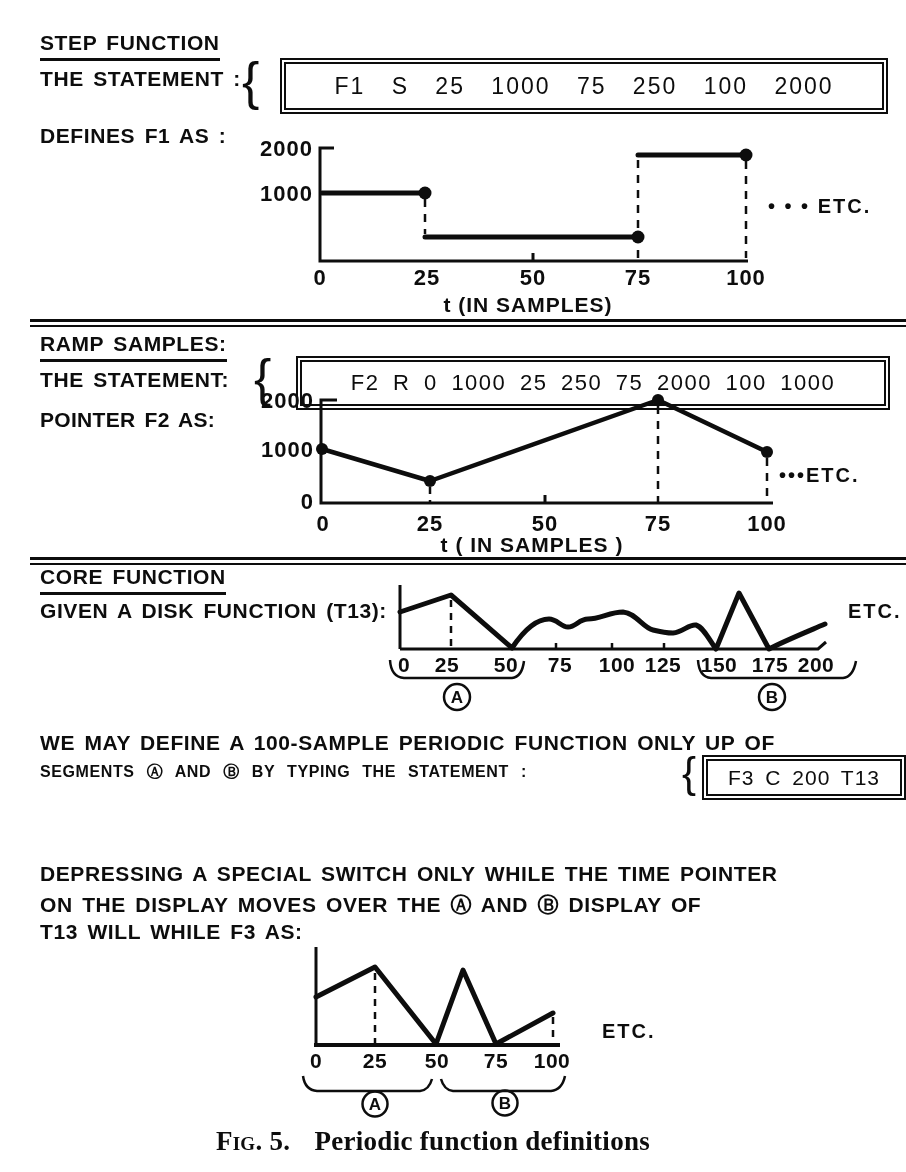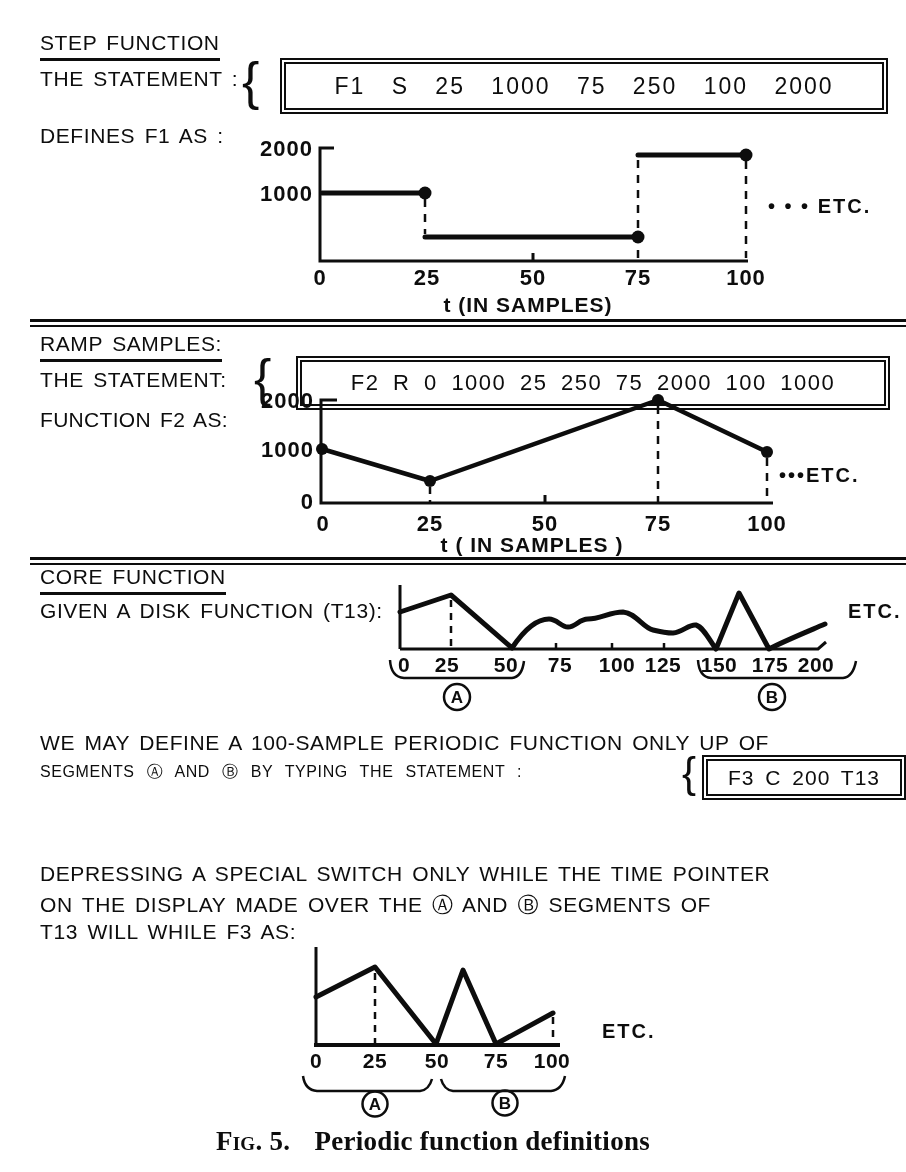--- a/index.html
+++ b/index.html
@@ -2,21 +2,21 @@
 <html><head>
 <meta charset="utf-8">
 <style>
   html,body{margin:0;padding:0}
   body{
     width:906px;height:1172px;position:relative;overflow:hidden;
     background:#ffffff;color:#0d0d0d;
     font-family:"Liberation Sans","DejaVu Sans",sans-serif;
   }
   .abs{position:absolute}
-  .hand{font-weight:400;font-size:21px;letter-spacing:.6px;word-spacing:3px;white-space:nowrap}
+  .hand{font-weight:700;font-size:21px;letter-spacing:.6px;word-spacing:3px;white-space:nowrap}
   .heading{border-bottom:3px solid #0d0d0d;padding-bottom:3px;display:inline-block}
   .stmt-box{
     border:6px double #0d0d0d;font-weight:400;white-space:nowrap;
     display:flex;align-items:center;justify-content:center;
   }
   .brace{font-weight:400;line-height:1}
   .sep{border-top:3px solid #0d0d0d;border-bottom:2px solid #0d0d0d;height:3px}
   svg{position:absolute;overflow:visible}
   svg text{font-family:"Liberation Sans","DejaVu Sans",sans-serif;font-weight:700;fill:#0d0d0d}
   .tick{font-size:22px;letter-spacing:1px}
@@ -72,21 +72,21 @@
 <div class="abs sep" style="left:30px;top:319px;width:876px"></div>
 
 <div class="abs" style="left:40px;top:332px">
   <span class="hand heading">RAMP SAMPLES:</span>
 </div>
 
 <div class="abs hand" style="left:40px;top:368px">THE STATEMENT:</div>
 <div class="abs brace" style="left:254px;top:352px;font-size:52px">{</div>
 <div class="abs stmt-box" style="left:296px;top:356px;width:582px;height:42px;font-size:22px;letter-spacing:1.5px;word-spacing:6px">F2 R 0 1000 25 250 75 2000 100 1000</div>
 
-<div class="abs hand" style="left:40px;top:408px;letter-spacing:.3px">FUNCTION F2 AS:</div>
+<div class="abs hand" style="left:40px;top:408px;letter-spacing:.3px">POINTER F2 AS:</div>
 
 <svg class="abs" style="left:230px;top:388px" width="680" height="172" viewBox="230 388 680 172">
   <path d="M337,400 L321,400 L321,503 L773,503" fill="none" stroke="#0d0d0d" stroke-width="3"></path>
   <text class="tick" x="314" y="408" text-anchor="end">2000</text>
   <text class="tick" x="314" y="457" text-anchor="end">1000</text>
   <text class="tick" x="314" y="509" text-anchor="end">0</text>
 
   <line x1="430" y1="487" x2="430" y2="503" stroke="#0d0d0d" stroke-width="2.5" stroke-dasharray="7 6"></line>
   <line x1="658" y1="406" x2="658" y2="503" stroke="#0d0d0d" stroke-width="2.5" stroke-dasharray="8 7"></line>
   <line x1="767" y1="458" x2="767" y2="503" stroke="#0d0d0d" stroke-width="2.5" stroke-dasharray="8 7"></line>
@@ -146,21 +146,21 @@
   <circle cx="772" cy="697" r="13" fill="none" stroke="#0d0d0d" stroke-width="2.5"></circle>
   <text class="seglbl" x="772" y="703" text-anchor="middle">B</text>
 </svg>
 
 <div class="abs hand" style="left:40px;top:731px;font-size:21px">WE MAY DEFINE A 100-SAMPLE PERIODIC FUNCTION ONLY UP OF</div>
 <div class="abs hand" style="left:40px;top:762px;font-size:16px;word-spacing:7px">SEGMENTS Ⓐ AND Ⓑ BY TYPING THE STATEMENT :</div>
 <div class="abs brace" style="left:682px;top:752px;font-size:42px">{</div>
 <div class="abs stmt-box" style="left:702px;top:755px;width:192px;height:33px;font-size:21px;letter-spacing:1px;word-spacing:4px">F3 C 200 T13</div>
 
 <div class="abs hand" style="left:40px;top:862px">DEPRESSING A SPECIAL SWITCH ONLY WHILE THE TIME POINTER</div>
-<div class="abs hand" style="left:40px;top:891px">ON THE DISPLAY MADE OVER THE Ⓐ AND Ⓑ SEGMENTS OF</div>
+<div class="abs hand" style="left:40px;top:891px">ON THE DISPLAY MOVES OVER THE Ⓐ AND Ⓑ DISPLAY OF</div>
 <div class="abs hand" style="left:40px;top:920px">T13 WILL WHILE F3 AS:</div>
 
 <svg class="abs" style="left:268px;top:938px" width="430" height="182" viewBox="268 938 430 182">
   <line x1="316" y1="947" x2="316" y2="1045" stroke="#0d0d0d" stroke-width="3"></line>
   <line x1="314" y1="1045" x2="560" y2="1045" stroke="#0d0d0d" stroke-width="4"></line>
   <line x1="375" y1="973" x2="375" y2="1043" stroke="#0d0d0d" stroke-width="2.5" stroke-dasharray="7 6"></line>
   <line x1="553" y1="1017" x2="553" y2="1043" stroke="#0d0d0d" stroke-width="2.5" stroke-dasharray="7 6"></line>
   <polyline points="316,997 375,967 436,1044 463,970 496,1044 553,1013" fill="none" stroke="#0d0d0d" stroke-width="5" stroke-linejoin="round" stroke-linecap="round"></polyline>
 
   <text class="tick21" x="316" y="1068" text-anchor="middle">0</text>

